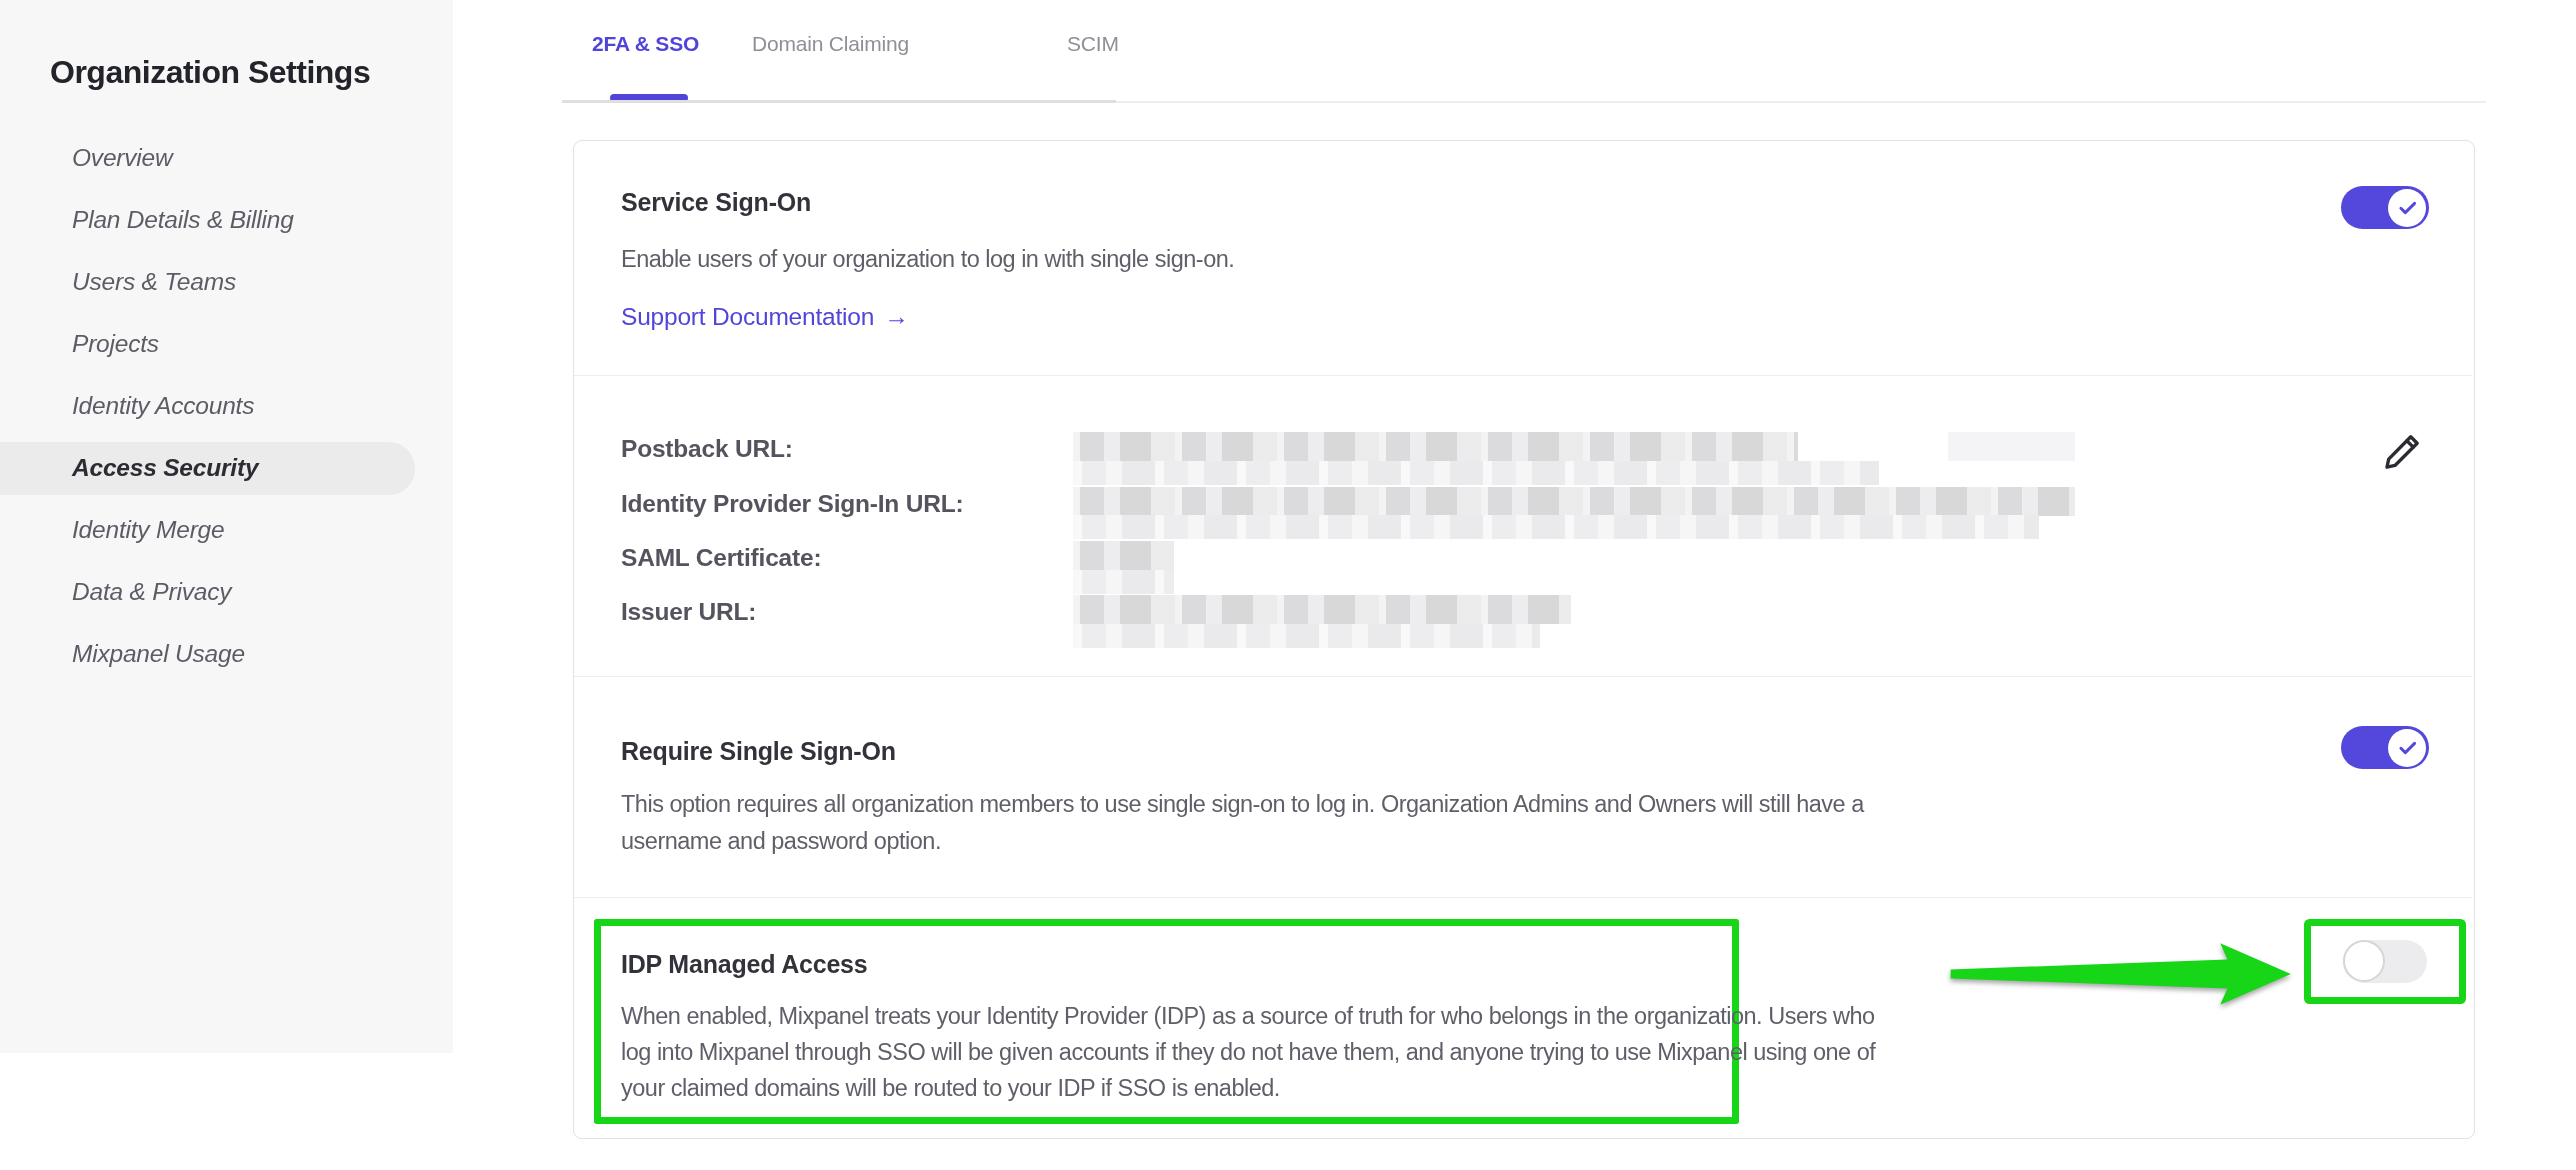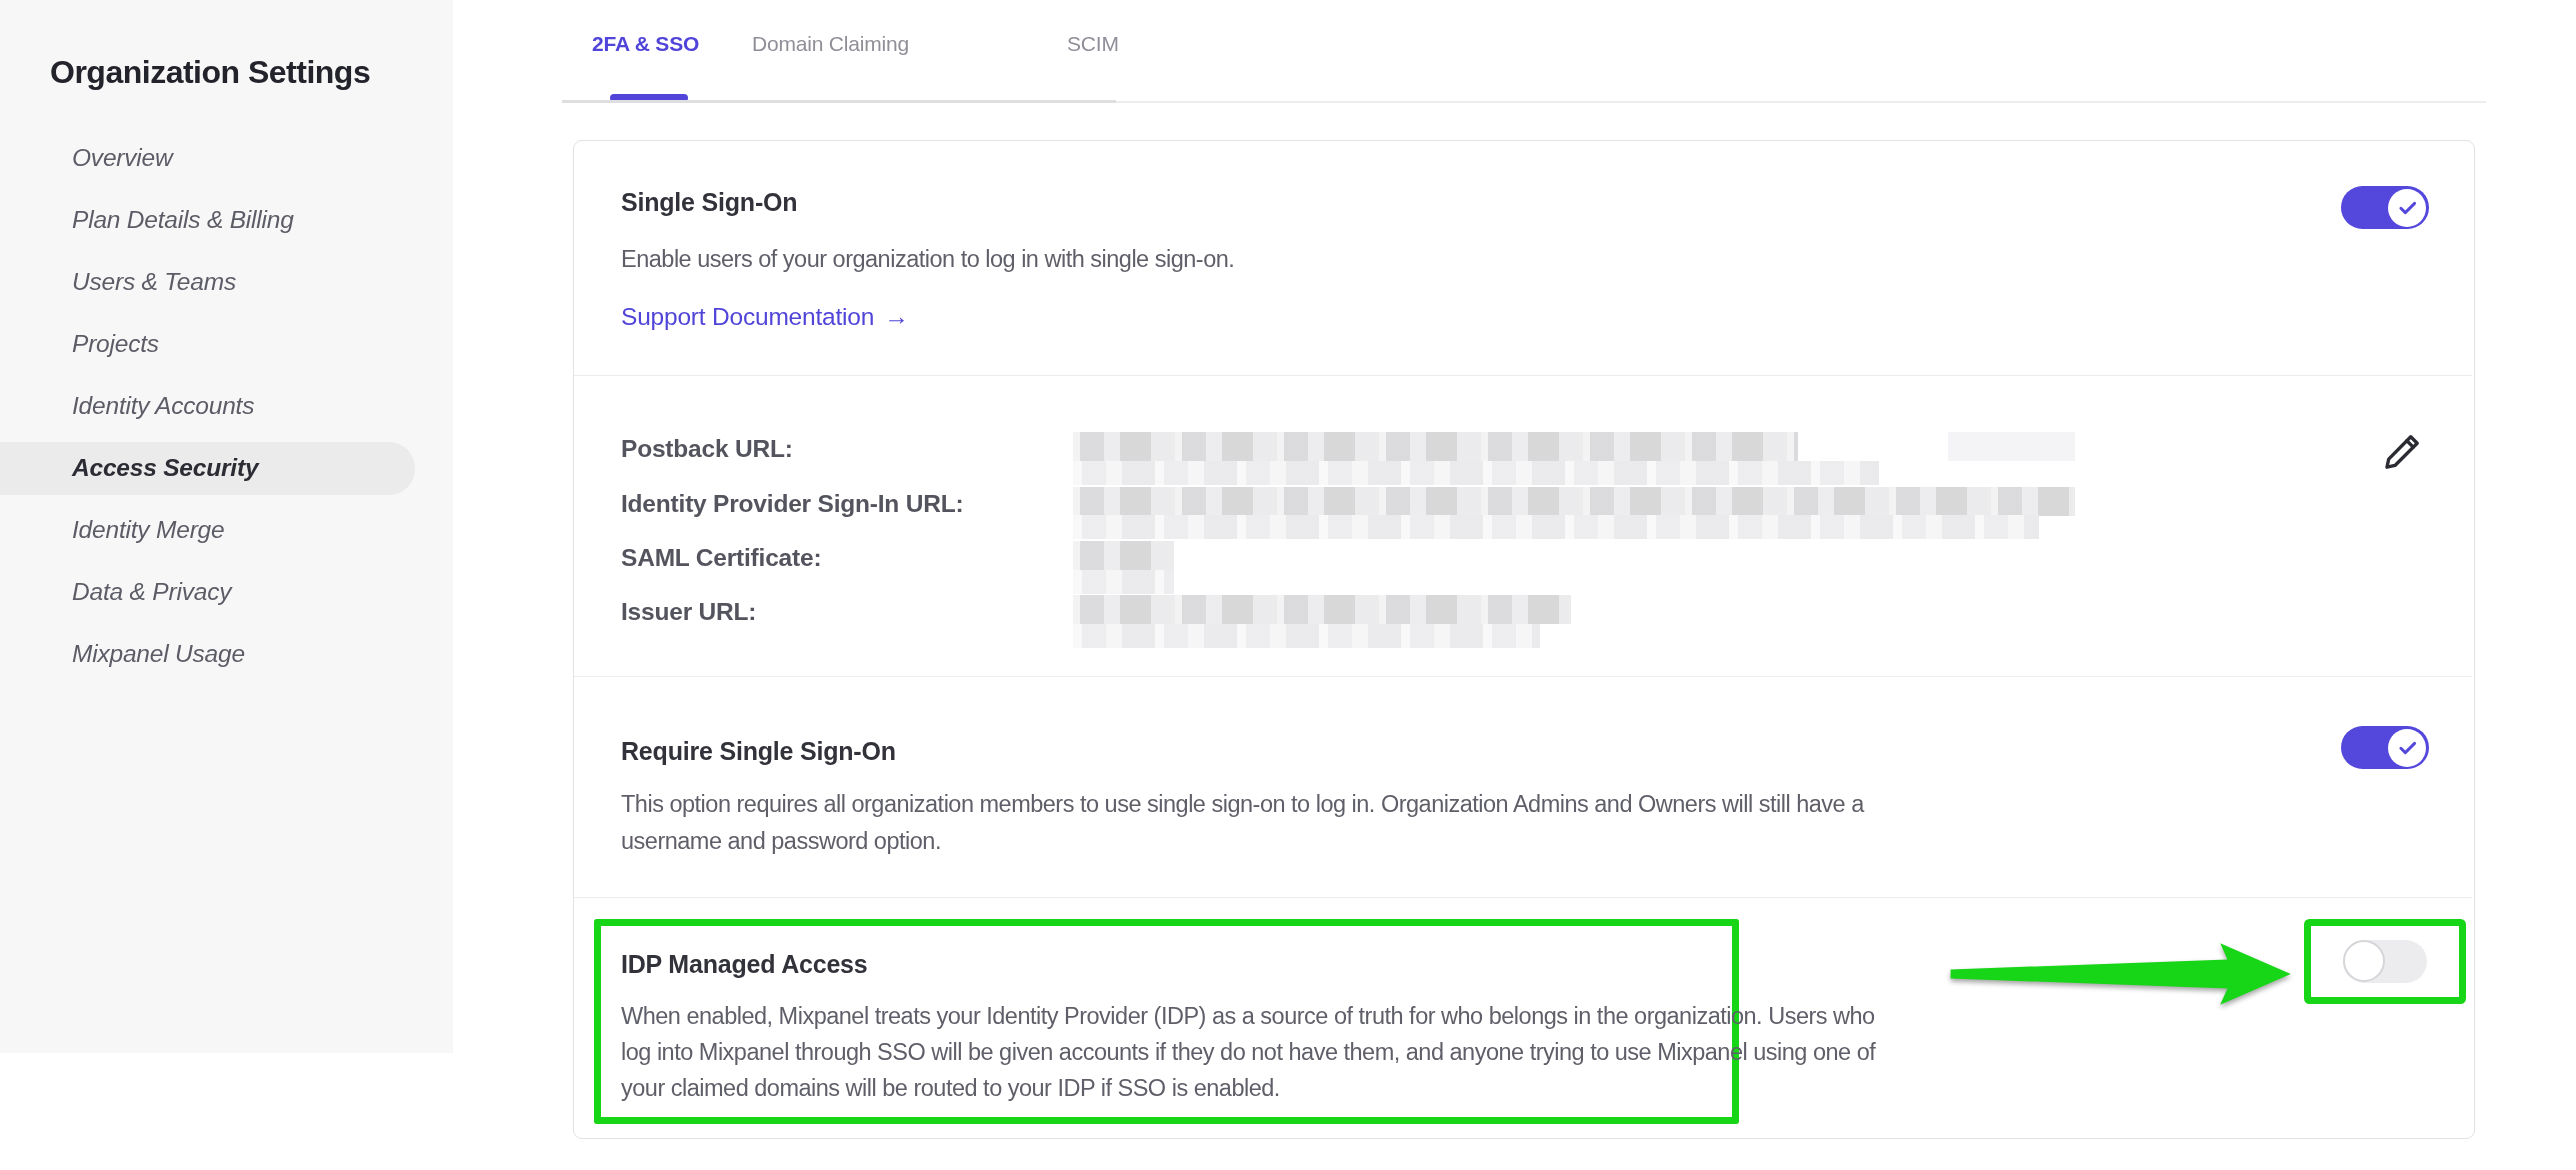--- a/index.html
+++ b/index.html
@@ -94,21 +94,21 @@
     <span class="tab active" style="left:592px;">2FA &amp; SSO</span>
     <span class="tab" style="left:752px;">Domain Claiming</span>
     <span class="tab" style="left:1067px;">SCIM</span>
     <div class="tabs-underline"></div>
     <div class="tabs-border-dark"></div>
     <div class="tabs-border-light"></div>
 
     <div class="card">
 
       <section class="card-section s1">
-        <h2 class="sec-title" style="top:45px;">Single Sign-On</h2>
+        <h2 class="sec-title" style="top:45px;">Service Sign-On</h2>
         <p class="desc" style="top:100px;max-width:1359px;">Enable users of your organization to log in with single sign-on.</p>
         <a class="doc-link">
           <span>Support Documentation</span>
           <span>→</span>
         </a>
         <div class="toggle on" style="right:43px;top:45px;">
           <span class="knob">
             <svg viewBox="0 0 24 24" fill="none" stroke="#5447dc" stroke-width="3" stroke-linecap="round" stroke-linejoin="round">
                 <path d="M5 12.5l4.5 4.5L19 7.5"></path>
               </svg>

